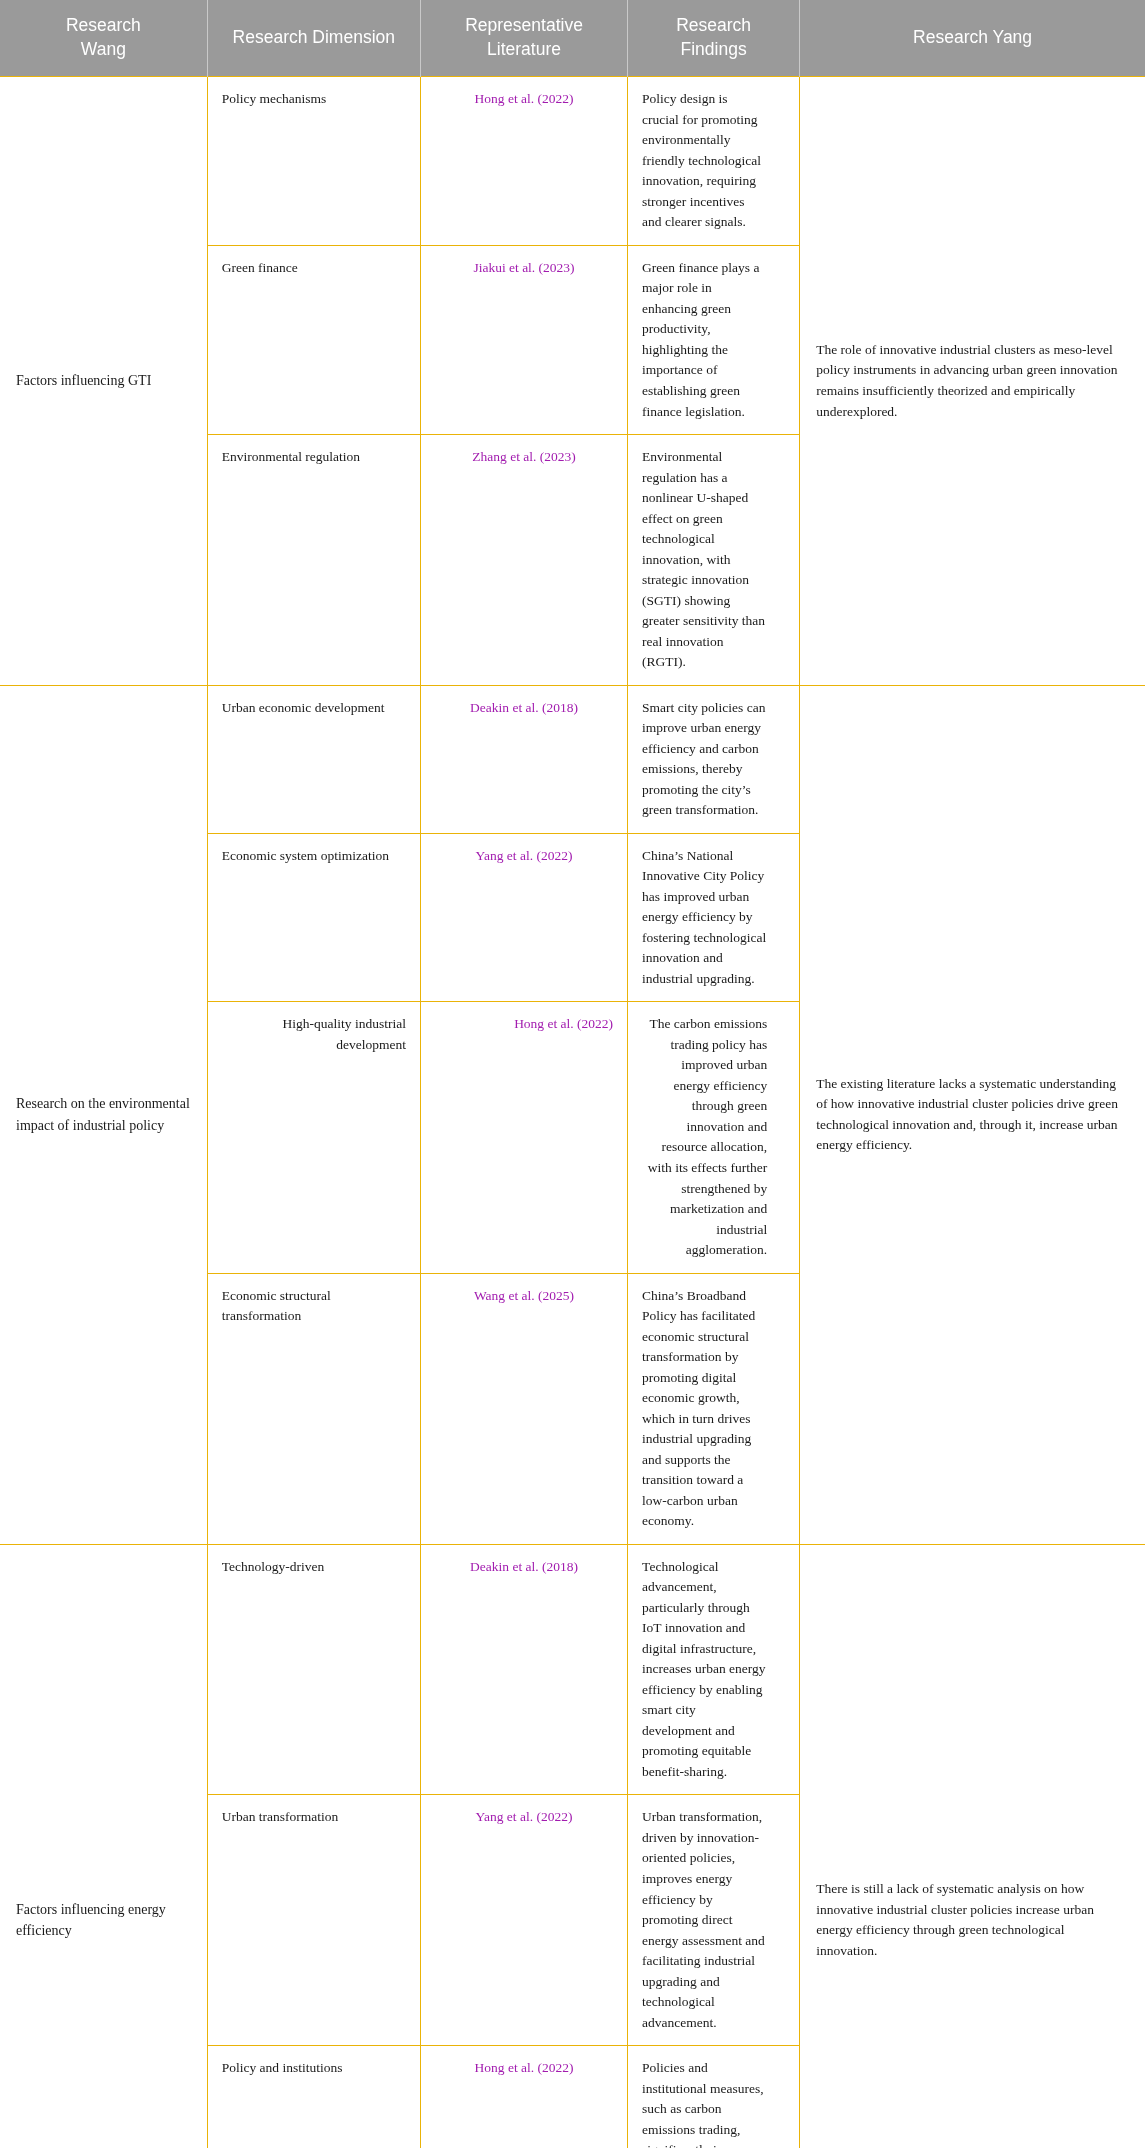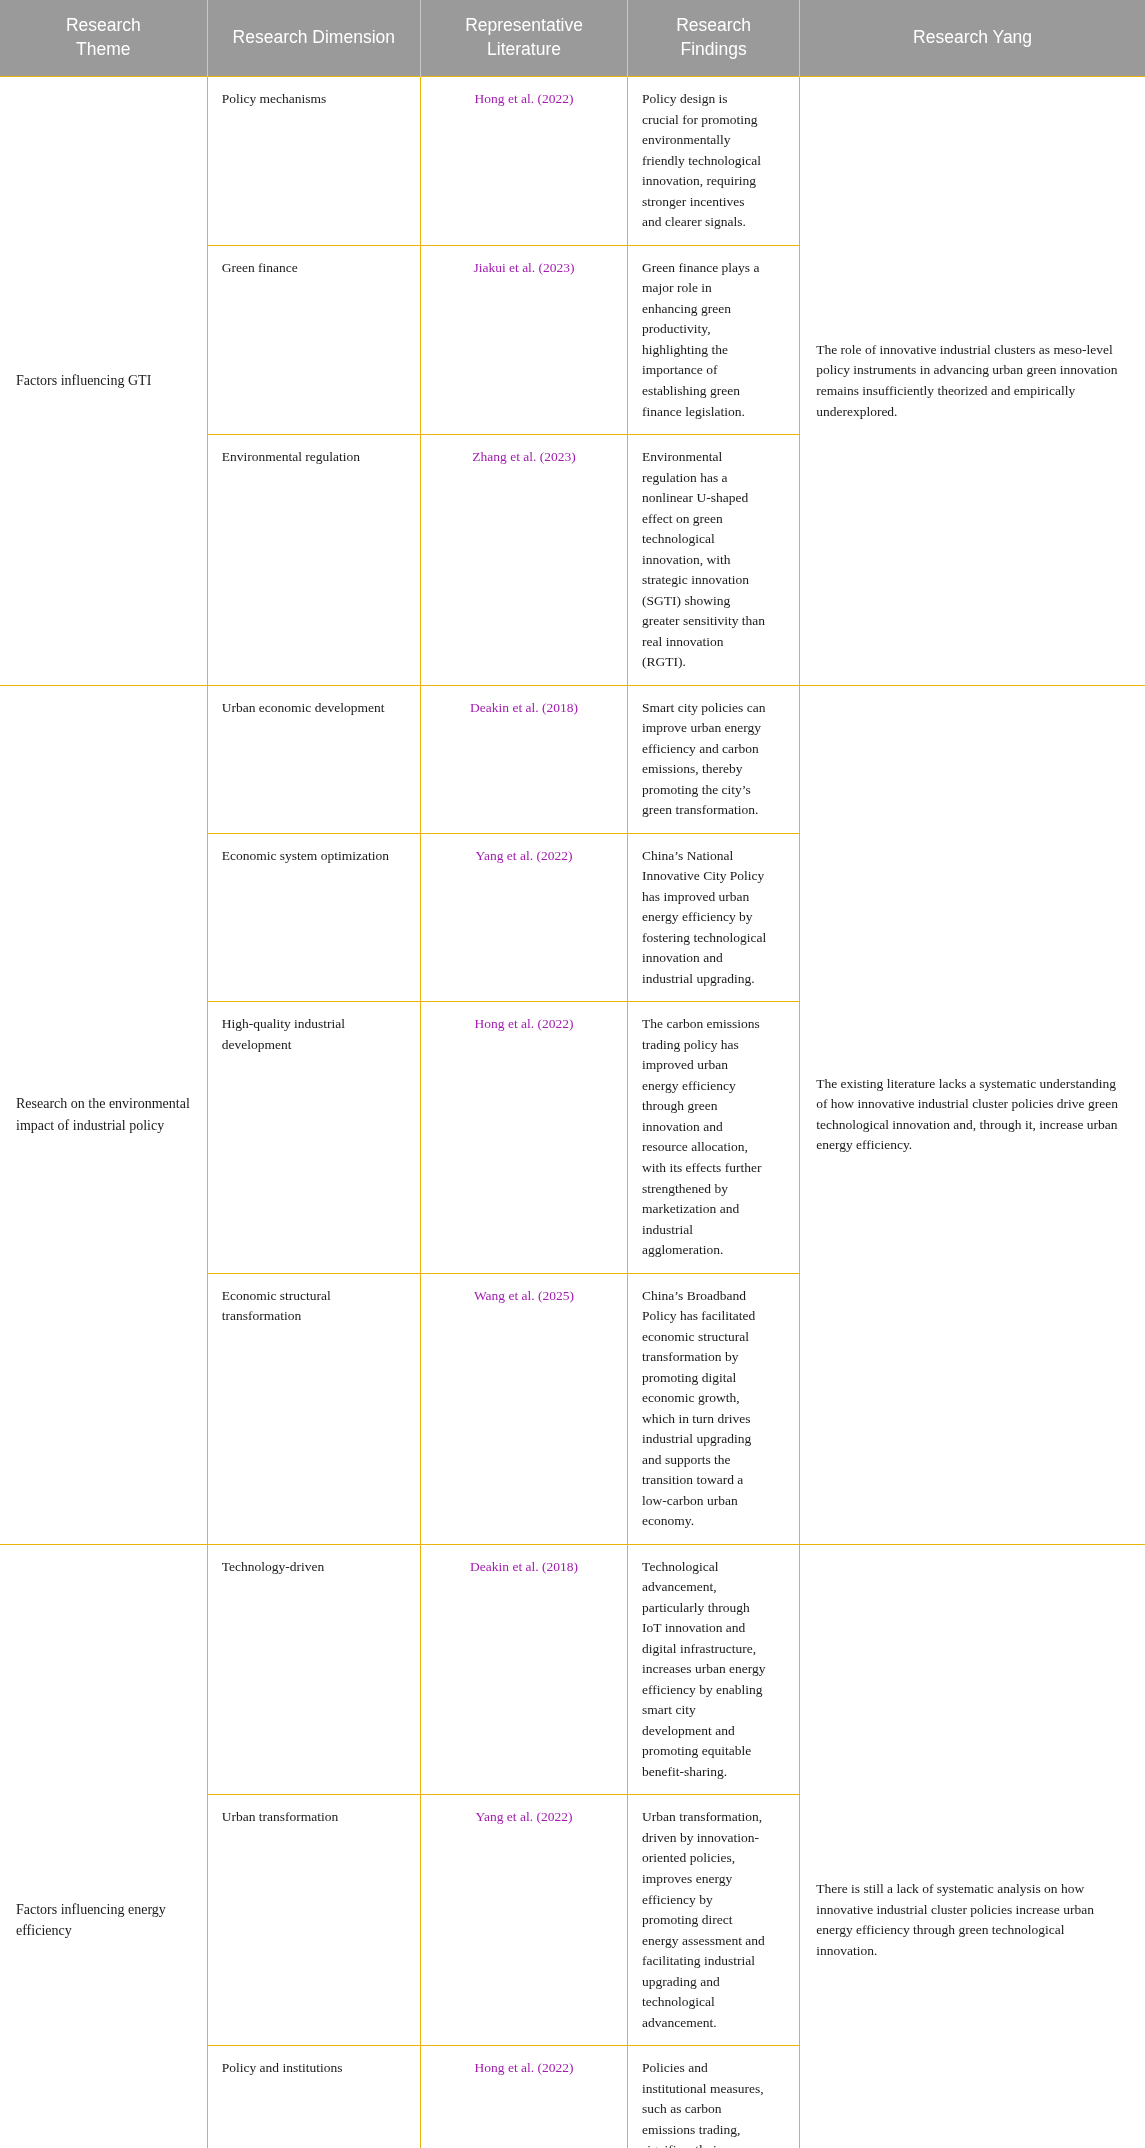--- a/index.html
+++ b/index.html
@@ -80,42 +80,42 @@
   col.c-lit   { width: 171px; }
   col.c-find  { width: 142px; }
   col.c-gap   { width: 285px; }
 
   
   tr.r1 td { height: 131px; }
   tr.r2 td { height: 134px; }
   tr.r3 td { height: 156px; }
   tr.r4 td { height: 127px; }
   tr.r5 td { height: 131px; }
-  tr.r6 td { height: 175px; }
+  tr.r6 td { height: 175px; text-align: right; }
   tr.r7 td { height: 172px; }
   tr.r8 td { height: 209px; }
   tr.r9 td { height: 177px; }
   tr.r10 td { height: 198px; }
 </style>
 </head>
 <body>
 
 <table class="lit-table">
   <colgroup>
     <col class="c-theme">
     <col class="c-dim">
     <col class="c-lit">
     <col class="c-find">
     <col class="c-gap">
   </colgroup>
   <thead>
     <tr>
       <th>
         <span>Research</span><br>
-        <span>Theme</span>
+        <span>Wang</span>
       </th>
       <th>
         <span>Research Dimension</span>
       </th>
       <th>
         <span>Representative</span><br>
         <span>Literature</span>
       </th>
       <th>
         <span>Research</span><br>

